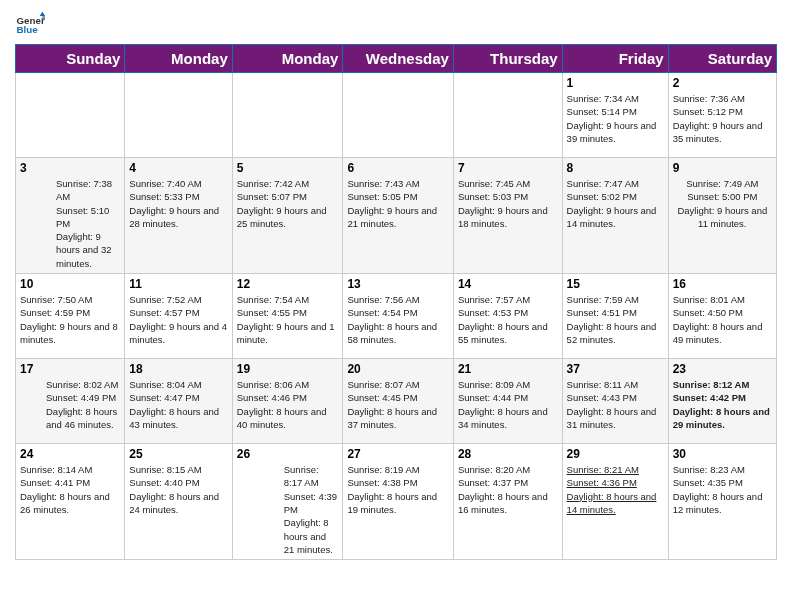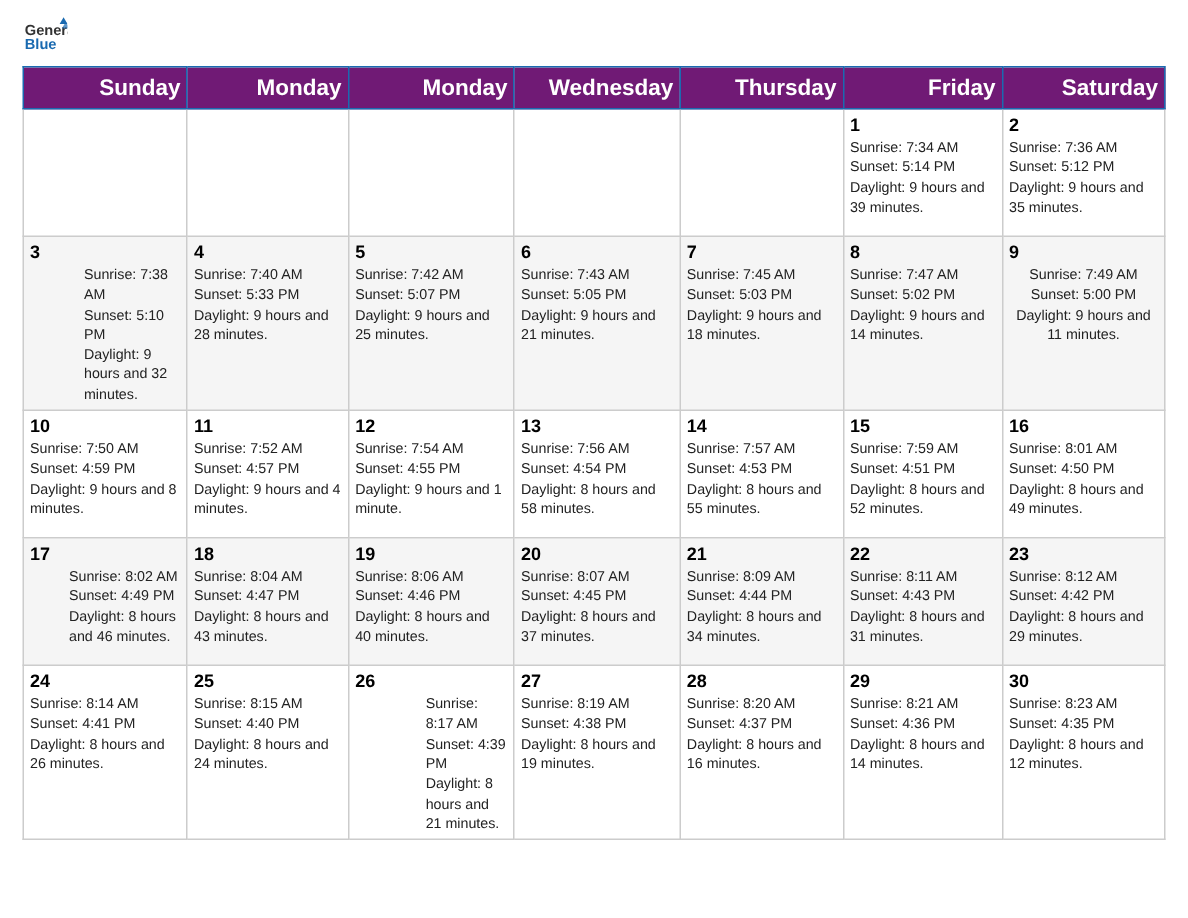--- a/index.html
+++ b/index.html
@@ -246,28 +246,28 @@
 Sunset: 4:45 PM
 Daylight: 8 hours and 37 minutes.</div>
         </td>
         <td>
           <span class="day-number">21</span>
           <div class="day-info" style="white-space: pre-line;">Sunrise: 8:09 AM
 Sunset: 4:44 PM
 Daylight: 8 hours and 34 minutes.</div>
         </td>
         <td>
-          <span class="day-number">22</span>
+          <span class="day-number">37</span>
           <div class="day-info" style="white-space: pre-line;">Sunrise: 8:11 AM
 Sunset: 4:43 PM
 Daylight: 8 hours and 31 minutes.</div>
         </td>
         <td>
           <span class="day-number">23</span>
-          <div class="day-info" style="white-space: pre-line;">Sunrise: 8:12 AM
+          <div class="day-info" style="white-space: pre-line; font-weight: bold;">Sunrise: 8:12 AM
 Sunset: 4:42 PM
 Daylight: 8 hours and 29 minutes.</div>
         </td>
       </tr>
       <tr>
         <td>
           <span class="day-number">24</span>
           <div class="day-info" style="white-space: pre-line;">Sunrise: 8:14 AM
 Sunset: 4:41 PM
 Daylight: 8 hours and 26 minutes.</div>
@@ -291,21 +291,21 @@
 Daylight: 8 hours and 19 minutes.</div>
         </td>
         <td>
           <span class="day-number">28</span>
           <div class="day-info" style="white-space: pre-line;">Sunrise: 8:20 AM
 Sunset: 4:37 PM
 Daylight: 8 hours and 16 minutes.</div>
         </td>
         <td>
           <span class="day-number">29</span>
-          <div class="day-info" style="white-space: pre-line;">Sunrise: 8:21 AM
+          <div class="day-info" style="white-space: pre-line; text-decoration: underline;">Sunrise: 8:21 AM
 Sunset: 4:36 PM
 Daylight: 8 hours and 14 minutes.</div>
         </td>
         <td>
           <span class="day-number">30</span>
           <div class="day-info" style="white-space: pre-line;">Sunrise: 8:23 AM
 Sunset: 4:35 PM
 Daylight: 8 hours and 12 minutes.</div>
         </td>
       </tr>

